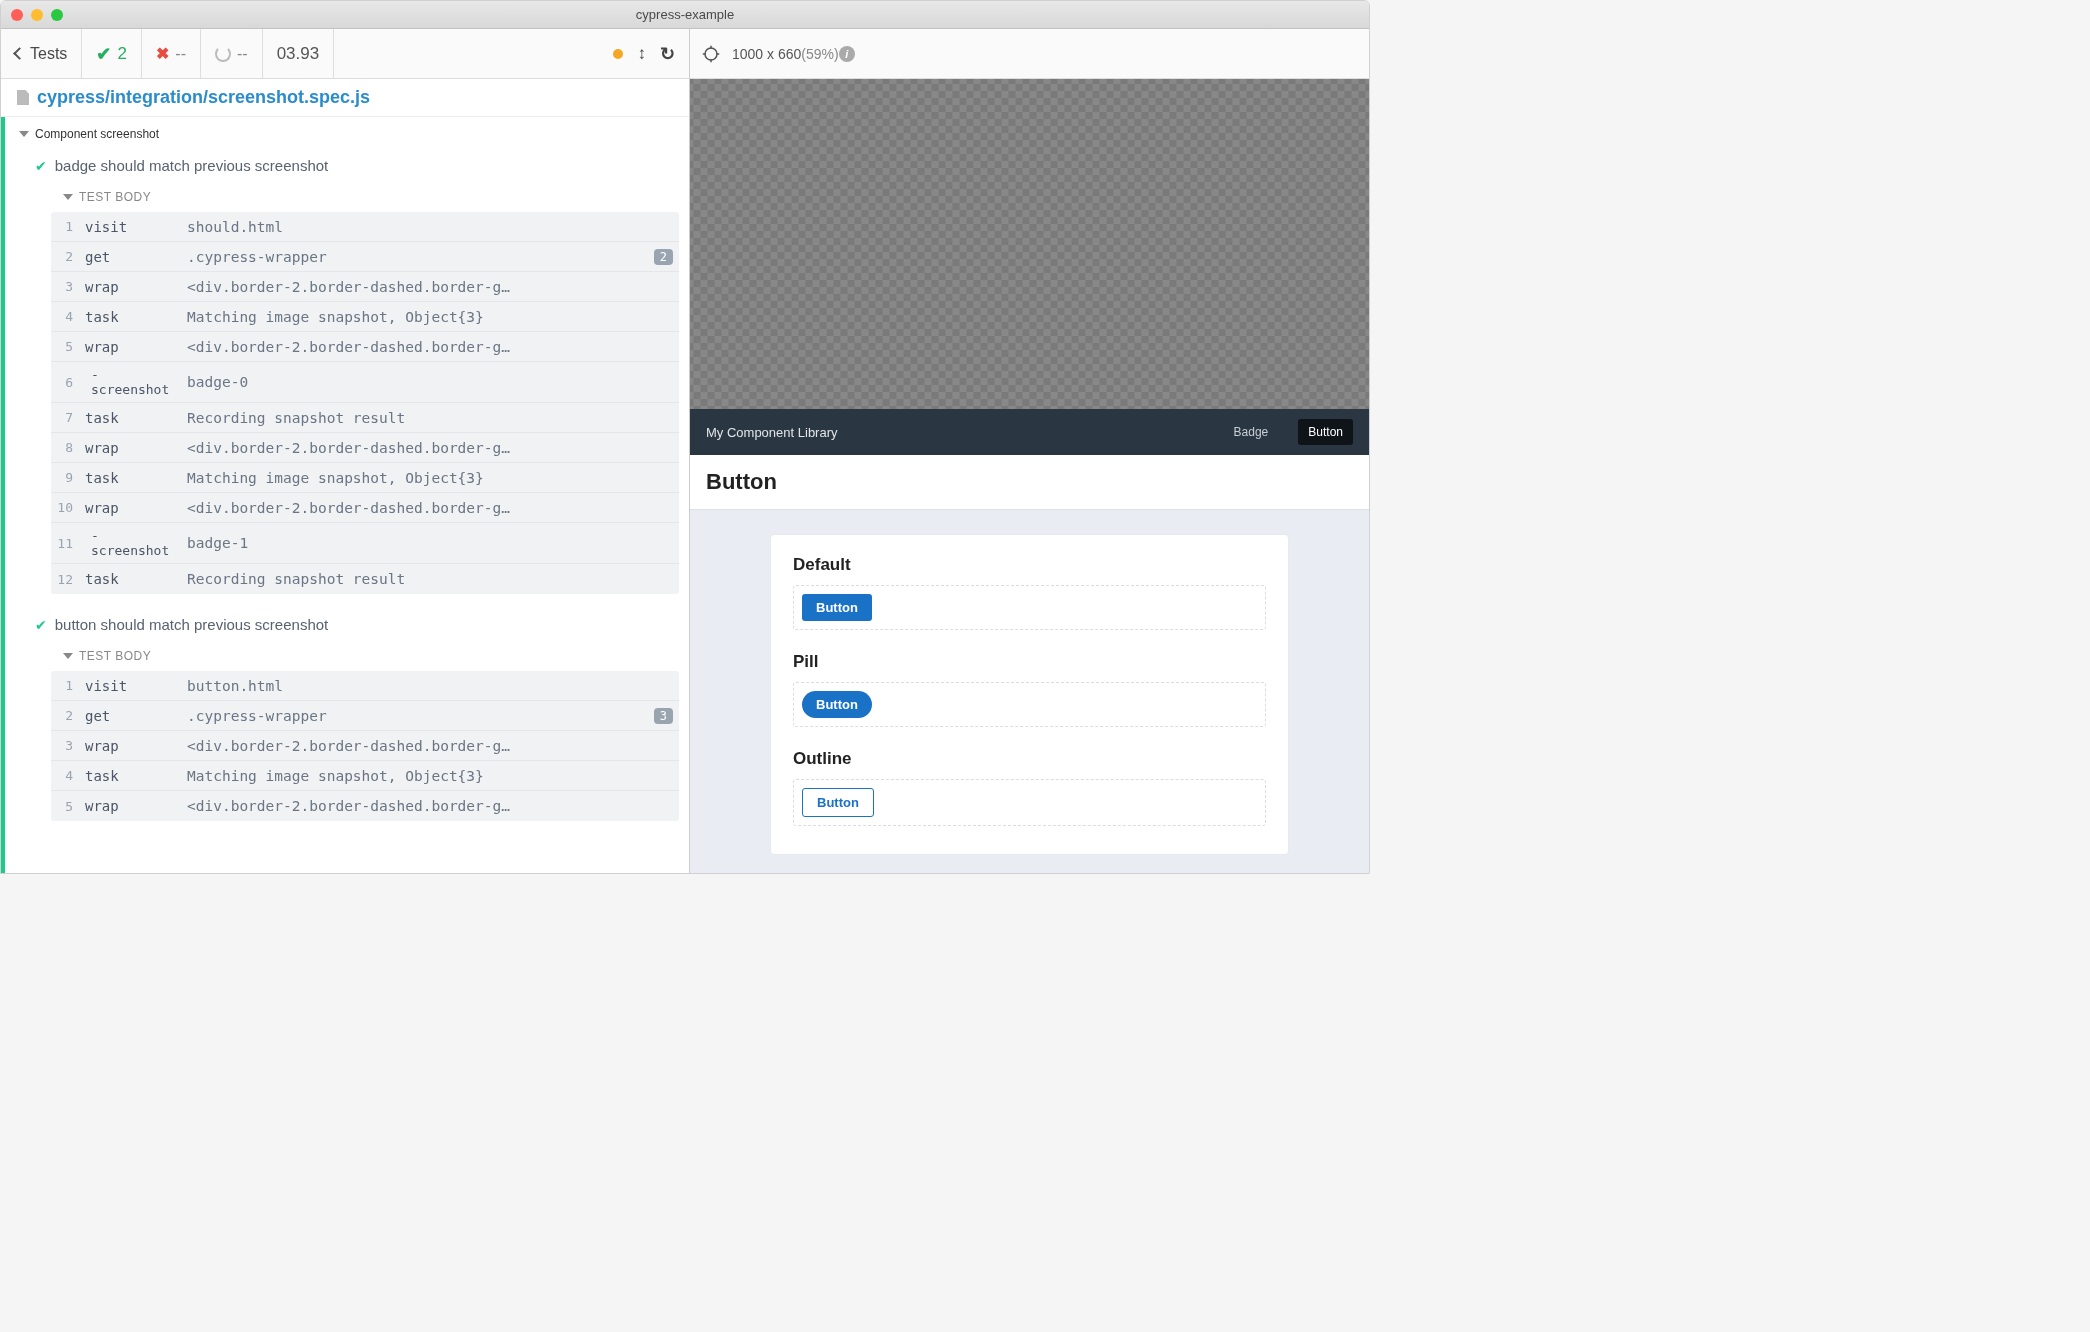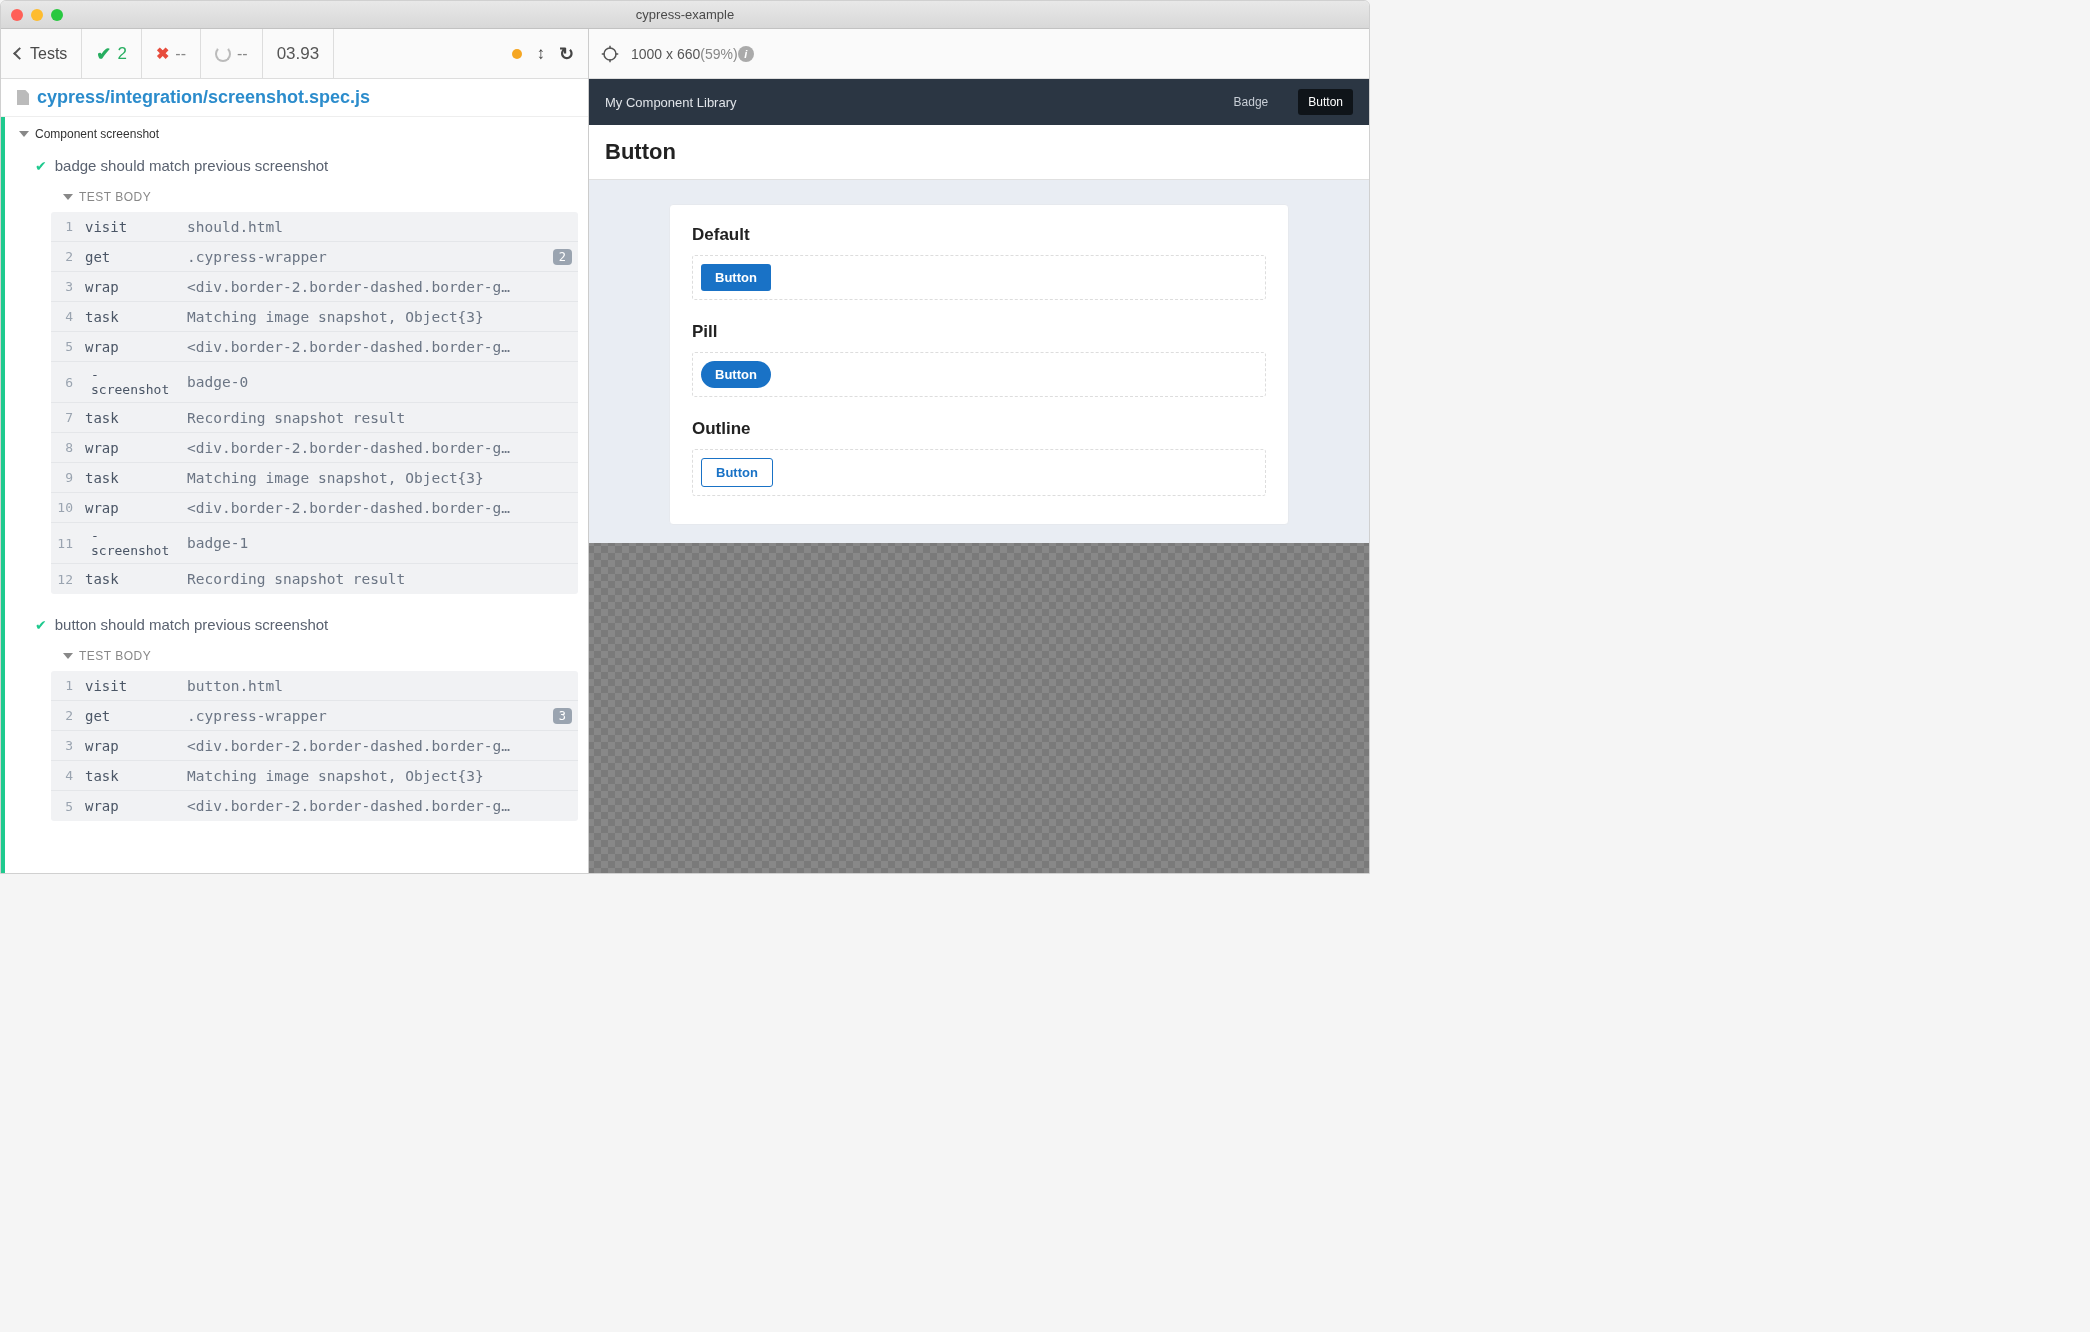--- a/index.html
+++ b/index.html
@@ -4,21 +4,21 @@
 <style>
 * { margin: 0; padding: 0; box-sizing: border-box; }
 body { font-family: -apple-system, BlinkMacSystemFont, "Segoe UI", Helvetica, Arial, sans-serif; font-size: 14px; color: #333; background: #f5f5f5; overflow: hidden; }
 .window { width: 1370px; height: 874px; background: #f7f7f7; border: 1px solid #d0d0d0; border-radius: 6px 6px 0 0; overflow: hidden; display: flex; flex-direction: column; }
 .titlebar { height: 28px; background: linear-gradient(#e8e8e8,#d8d8d8); border-bottom: 1px solid #c2c2c2; display: flex; align-items: center; padding: 0 10px; position: relative; }
 .traffic { display: flex; gap: 8px; }
 .dot { width: 12px; height: 12px; border-radius: 50%; }
 .dot.r { background: #ff5f57; } .dot.y { background: #febc2e; } .dot.g { background: #28c840; }
 .titlebar-title { position: absolute; left: 0; right: 0; text-align: center; font-size: 13px; color: #4a4a4a; pointer-events: none; }
 .content { flex: 1; display: flex; min-height: 0; }
-.left { width: 588px; display: flex; flex-direction: column; background: #fff; border-right: 1px solid #ccc; min-height:0; }
+.left { width: 689px; display: flex; flex-direction: column; background: #fff; border-right: 1px solid #ccc; min-height:0; }
 .toolbar { height: 50px; display: flex; align-items: stretch; border-bottom: 1px solid #ddd; background: #fafafa; }
 .tb-cell { display: flex; align-items: center; padding: 0 14px; border-right: 1px solid #ddd; font-size: 16px; color: #4a4a4a; gap: 6px; }
 .tb-cell.last { border-right: none; margin-left: auto; gap: 14px; }
 .chev-left { display:inline-block; width:9px; height:9px; border-left:2.5px solid #555; border-bottom:2.5px solid #555; transform: rotate(45deg); }
 .icon-check { color: #27ae60; font-weight: bold; font-size: 18px; }
 .icon-x { color: #e74c3c; font-weight: bold; font-size: 16px; }
 .icon-pending { width:16px; height:16px; border: 2.5px solid #bbb; border-top-color: transparent; border-radius: 50%; display: inline-block; }
 .num-pass { color: #27ae60; font-size: 17px; }
 .num-dash { color: #888; font-size: 16px; }
 .time { font-size: 17px; color: #555; }
@@ -46,21 +46,21 @@
 .cmd .name.child { padding-left: 10px; font-size:13px; }
 .cmd .msg { flex:1; color:#6b7584; padding: 5px 6px 5px 0; white-space: nowrap; overflow:hidden; text-overflow: ellipsis; }
 .cmd .badge { background:#9aa4b0; color:#fff; border-radius:4px; padding:1px 6px; font-size:12px; margin-right:6px; }
 .right { flex:1; display:flex; flex-direction:column; background:#7a7a7a; min-width:0; }
 .urlbar { height:50px; background:#fafafa; border-bottom:1px solid #ddd; display:flex; align-items:center; padding: 0 12px; gap:12px; }
 .selector-icon { width:18px; height:18px; color:#555; }
 .url-input { flex:1; height:32px; border:1px solid #ccc; border-radius:16px; background:#fff; padding: 0 14px; font-size:14px; color:#555; display:flex; align-items:center; }
 .viewport-info { font-size:14px; color:#555; display:flex; align-items:center; }
 .viewport-info .pct { color:#888; }
 .info-icon { width:16px; height:16px; background:#aaa; border-radius:50%; color:#fff; display:inline-flex; align-items:center; justify-content:center; font-size:11px; font-weight:bold; font-style: italic; }
-.aut-wrap { flex:1; display:flex; justify-content:center; background: repeating-conic-gradient(#888 0% 25%, #7a7a7a 0% 50%) 50%/14px 14px; padding: 0; align-items:flex-start; }
+.aut-wrap { flex:1; display:flex; justify-content:center; background: repeating-conic-gradient(#888 0% 25%, #7a7a7a 0% 50%) 50%/14px 14px; padding: 0; align-items:flex-end; }
 .aut { width: 100%; background:#e9edf3; transform-origin: top center; }
 .aut-nav { background:#2b3643; height:46px; display:flex; align-items:center; padding:0 16px; gap:20px; }
 .aut-brand { color:#e0e4e9; font-size:13px; }
 .aut-tab { color:#c8ced6; font-size:12px; padding:6px 10px; border-radius:3px; }
 .aut-tab.active { background:#0f1419; color:#fff; }
 .aut-pagehdr { background:#fff; padding:14px 16px; border-bottom:1px solid #e0e0e0; }
 .aut-pagehdr h1 { font-size:22px; font-weight:800; color:#222; }
 .aut-body { padding: 24px 80px 18px; }
 .card { background:#fff; border-radius:4px; padding: 20px 22px 6px; border:1px solid #e6e9ee; }
 .sect-title { font-size:17px; font-weight:800; color:#222; margin-bottom:10px; }

